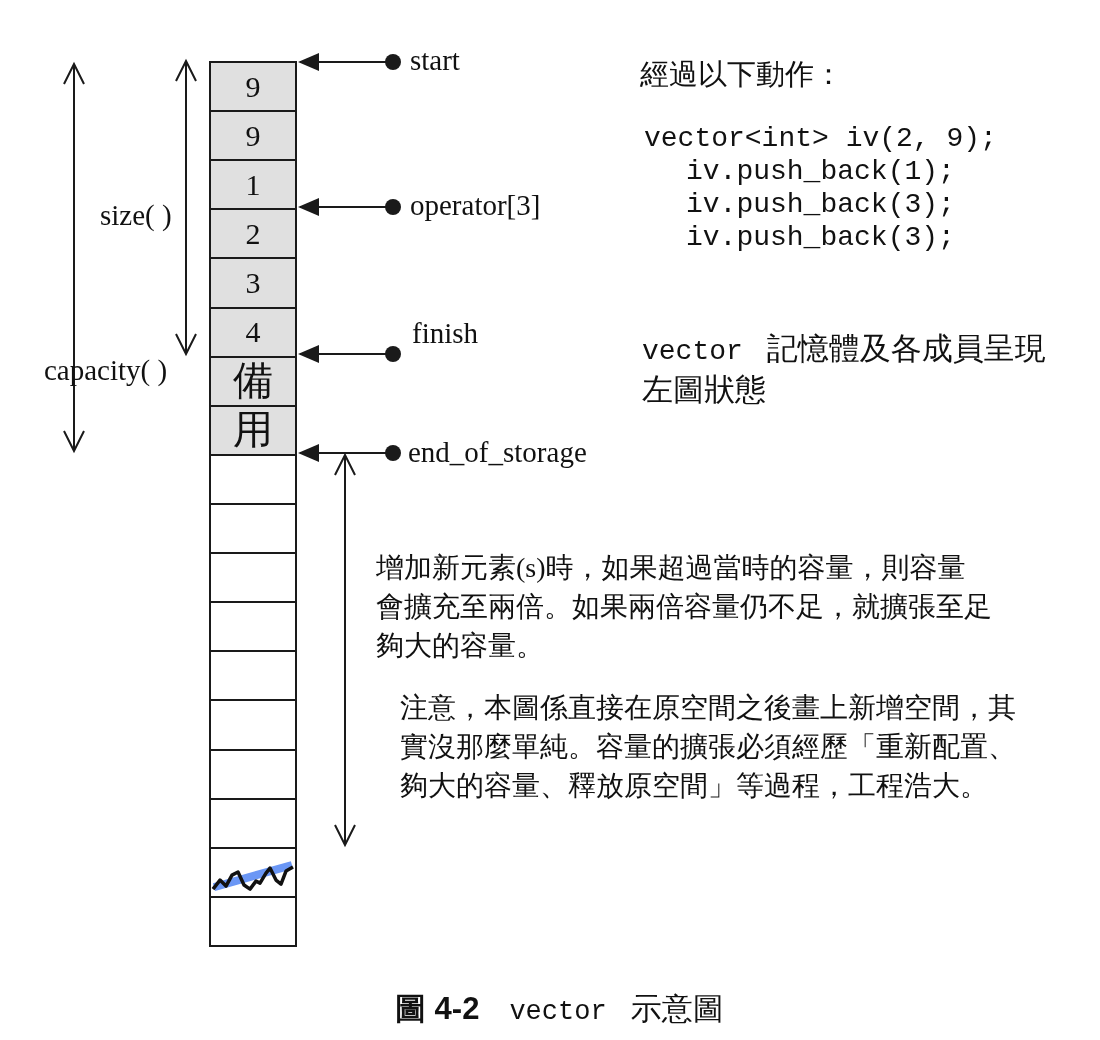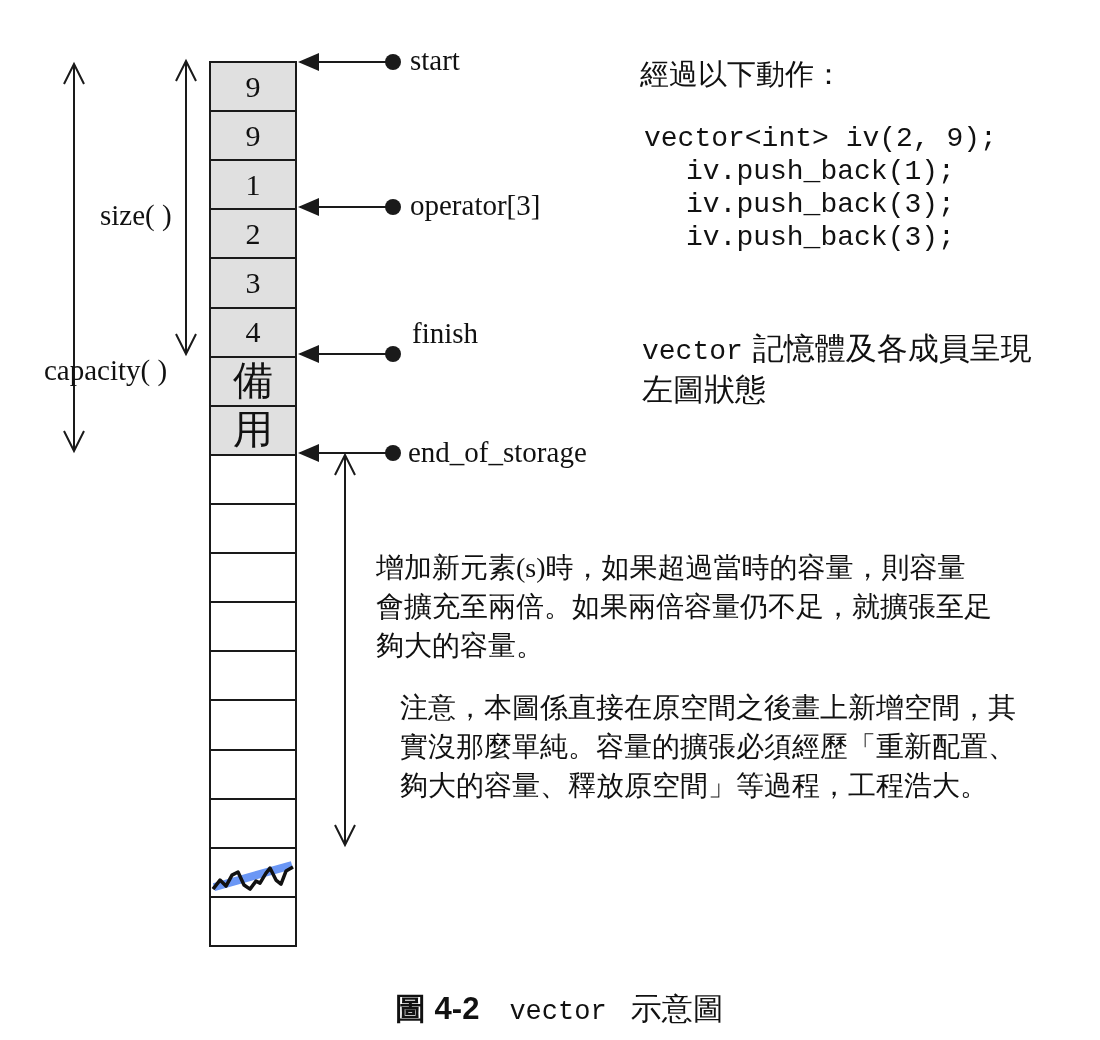--- a/index.html
+++ b/index.html
@@ -34,21 +34,21 @@
   .lbl-eos{left:408px;top:436px;}
   
   .intro{position:absolute;left:640px;top:55px;font-size:29px;white-space:nowrap;}
   .code-block{
     position:absolute;left:644px;top:122px;
     font-family:"Liberation Mono","DejaVu Sans Mono",monospace;
     font-size:28px;line-height:33px;white-space:nowrap;text-align:center;
   }
   .state-block{position:absolute;left:642px;top:330px;font-size:31px;line-height:38px;white-space:nowrap;}
   .state-block .mono{font-family:"Liberation Mono","DejaVu Sans Mono",monospace;font-size:28px;}
-  .state-block .cjk-part{margin-left:10px;}
+  .state-block .cjk-part{margin-left:24px;}
   
   .para{position:absolute;font-size:28px;line-height:39px;white-space:nowrap;}
   .para-growth{left:376px;top:548px;}
   .para-note{left:376px;top:688px;margin-left:24px;}
   
   .caption{position:absolute;left:395px;top:988px;font-size:31px;white-space:nowrap;}
   .caption .fig-label{font-family:"Liberation Sans","DejaVu Sans",sans-serif;font-weight:bold;font-size:31px;}
   .caption .mono{font-family:"Liberation Mono","DejaVu Sans Mono",monospace;font-size:27px;margin-left:30px;}
   .caption .suffix{margin-left:24px;}
 </style>

